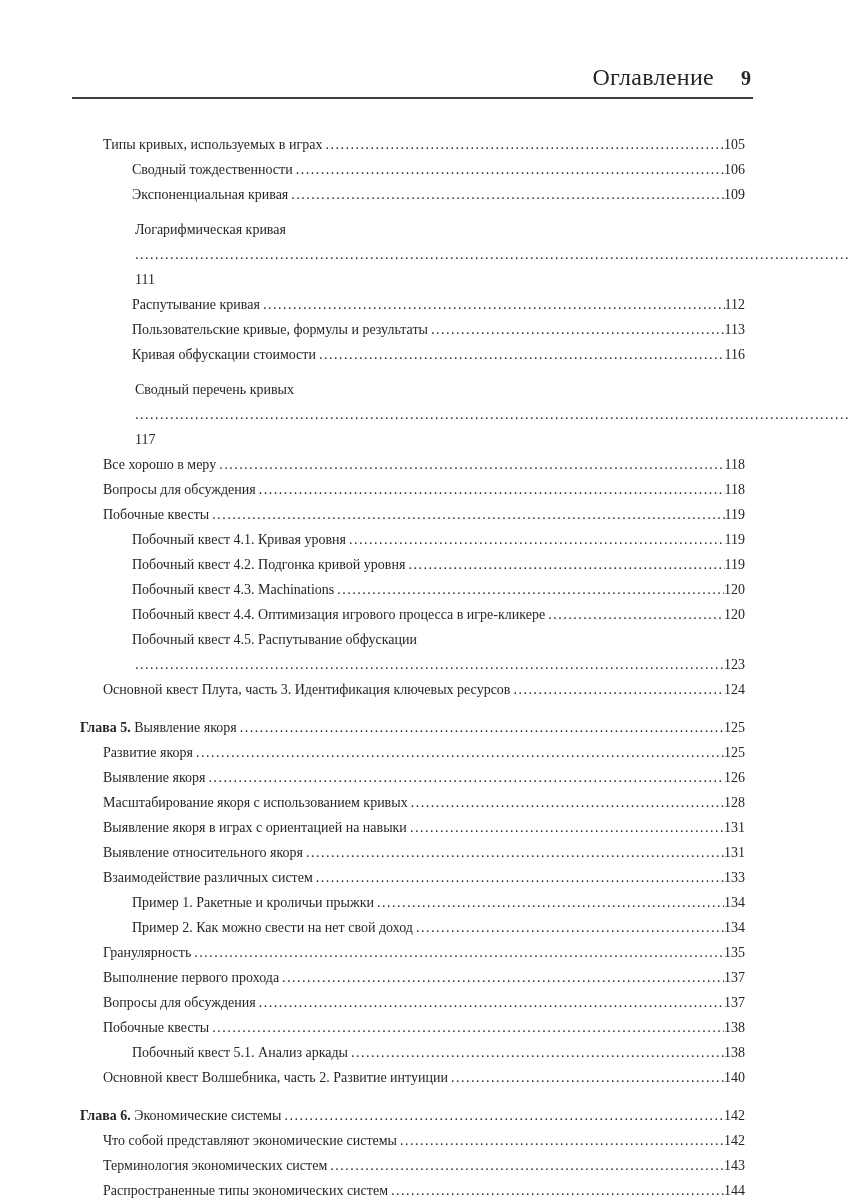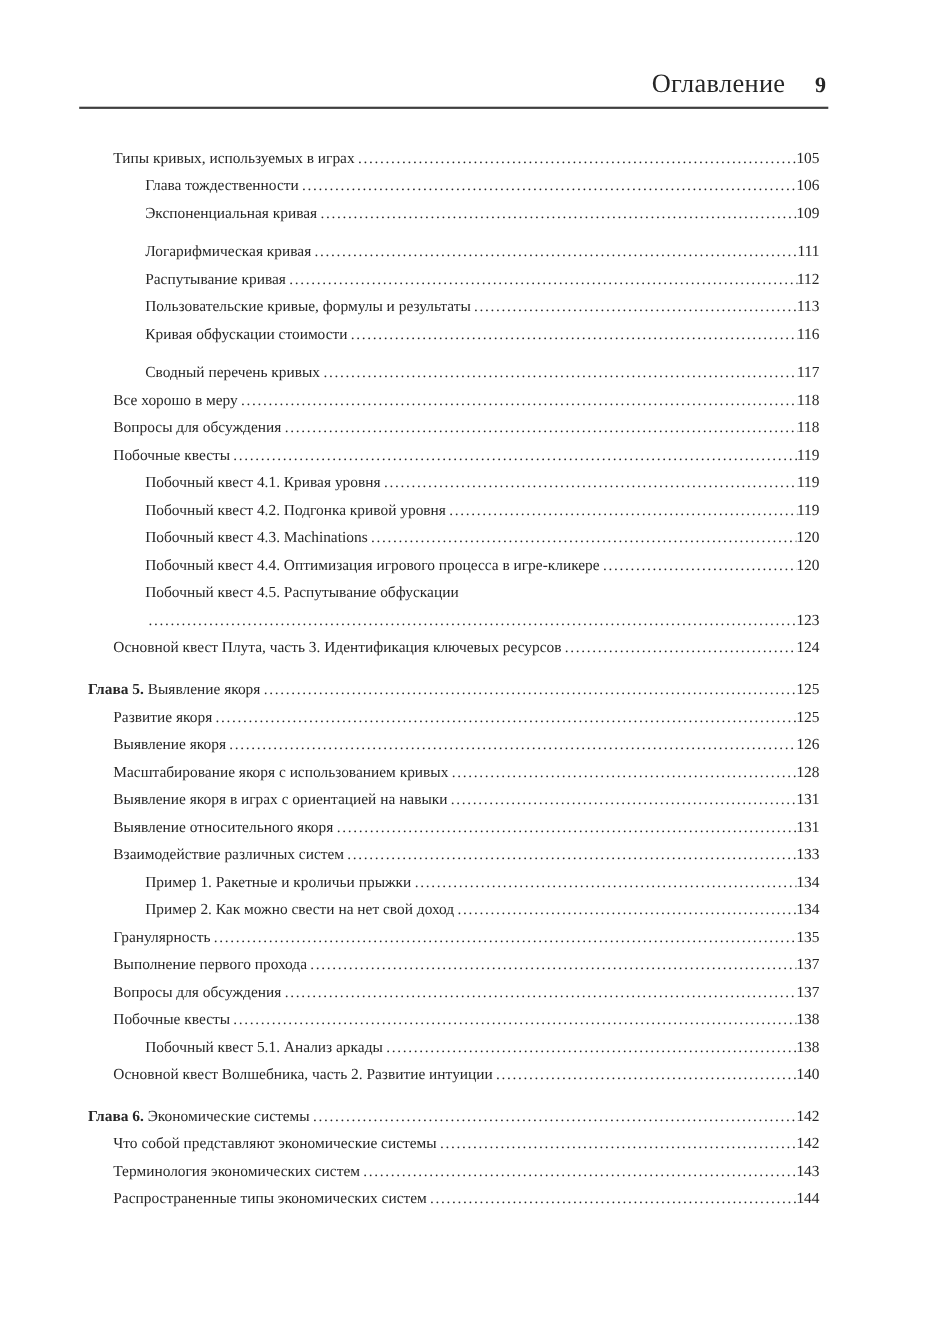--- a/index.html
+++ b/index.html
@@ -43,21 +43,21 @@
   .entry {
     display: flex;
     align-items: baseline;
     line-height: 25px;
     font-size: 14px;
     padding-right: 8px;
   }
   .entry.l0 { padding-left: 8px; }
   .entry.l1 { padding-left: 31px; }
   .entry.l2 { padding-left: 60px; }
-  .entry.gap-sm { margin-top: 10px; }
+  .entry.gap-sm { margin-top: 10px; flex-direction: column; }
   .entry.gap-ch { margin-top: 13px; }
   .prefix { font-weight: bold; white-space: pre; flex: none; }
   .title  { white-space: nowrap; flex: none; }
   .dots {
     flex: 1 1 auto;
     overflow: hidden;
     white-space: nowrap;
     margin-left: 3px;
     min-width: 0;
   }
@@ -77,21 +77,21 @@
       <span class="running-head">Оглавление</span>
       <span class="folio">9</span>
     </header>
     <main class="toc" id="toc-list">
         <div class="entry l1">
           <span class="title">Типы кривых, используемых в играх</span>
           <span class="dots"></span>
           <span class="pagenum">105</span>
         </div>
         <div class="entry l2">
-          <span class="title">Глава тождественности</span>
+          <span class="title">Сводный тождественности</span>
           <span class="dots"></span>
           <span class="pagenum">106</span>
         </div>
         <div class="entry l2">
           <span class="title">Экспоненциальная кривая</span>
           <span class="dots"></span>
           <span class="pagenum">109</span>
         </div>
         <div class="entry l2 gap-sm">
           <span class="title">Логарифмическая кривая</span>

